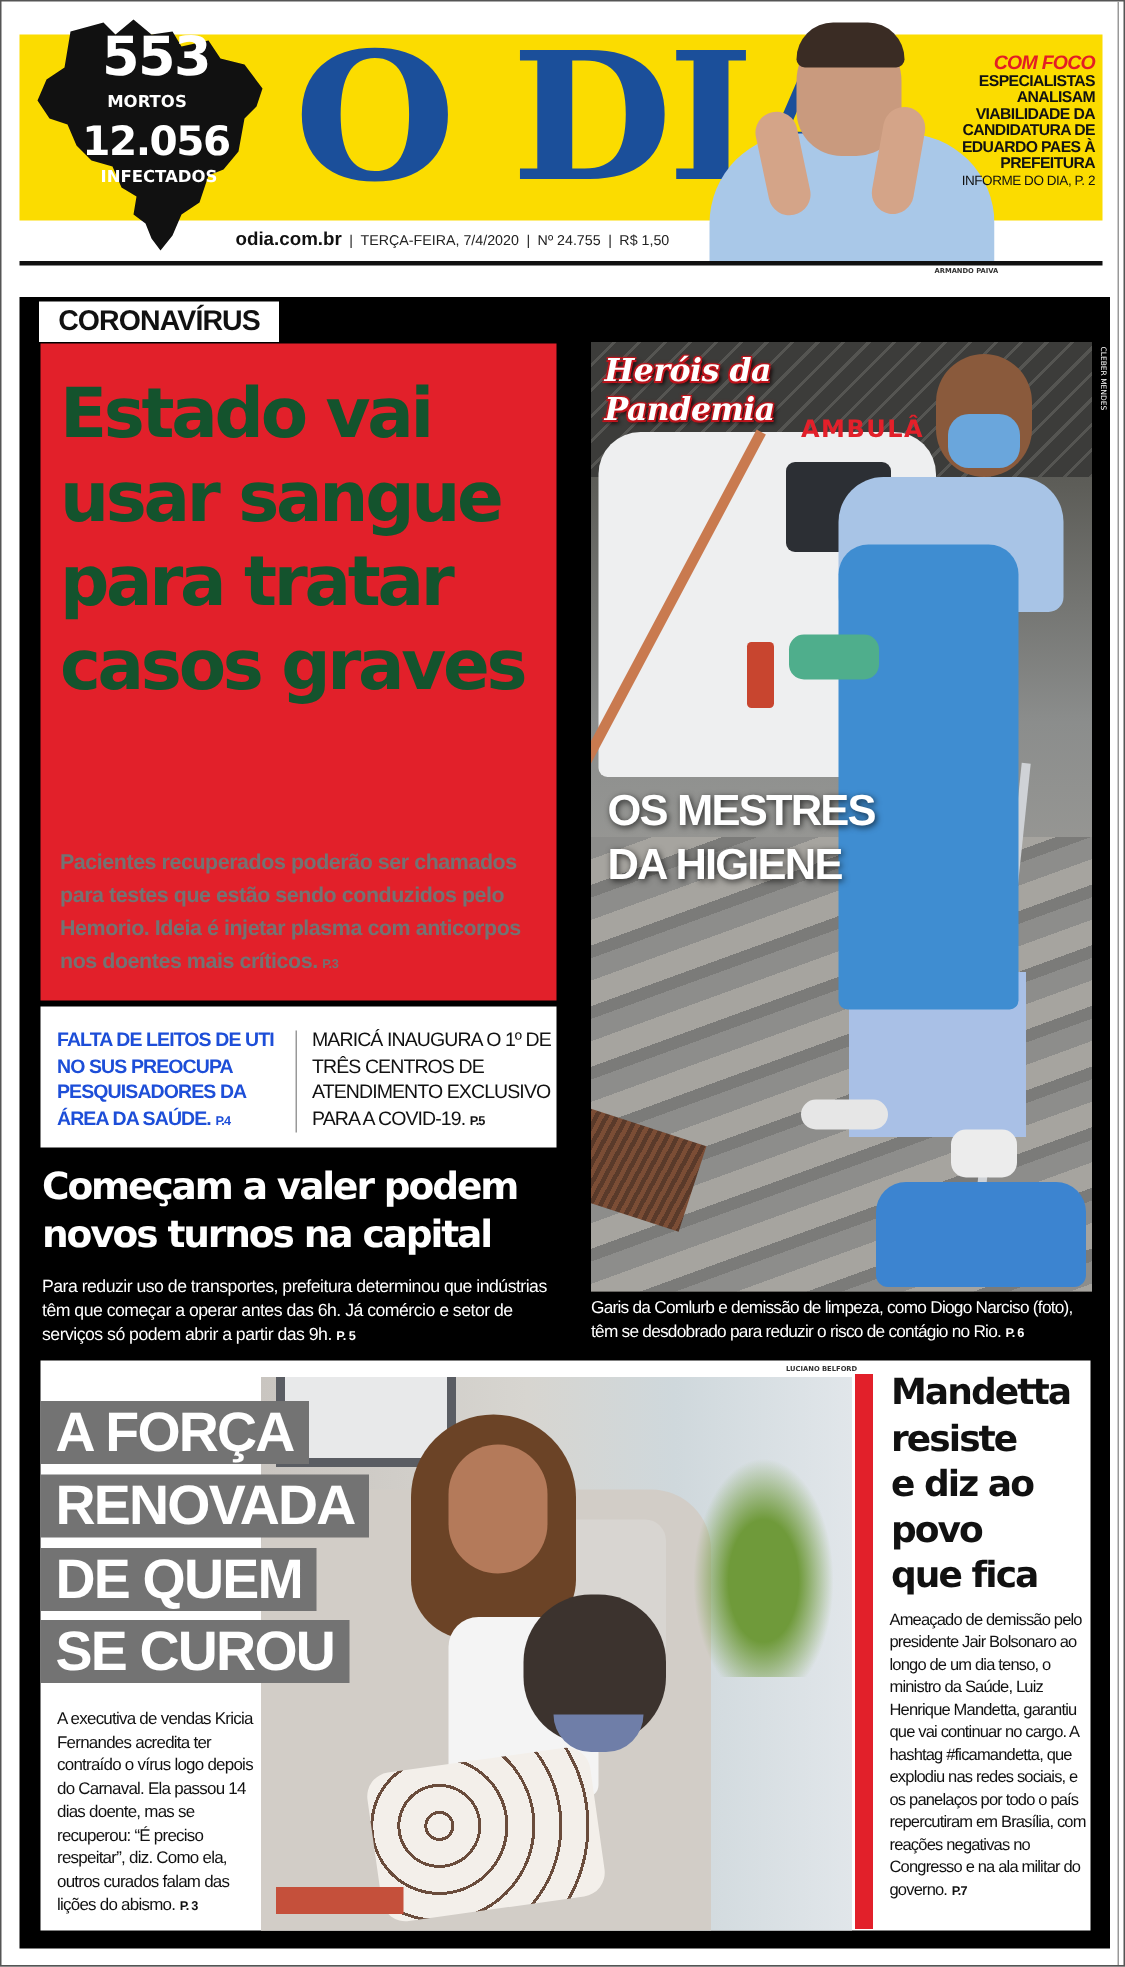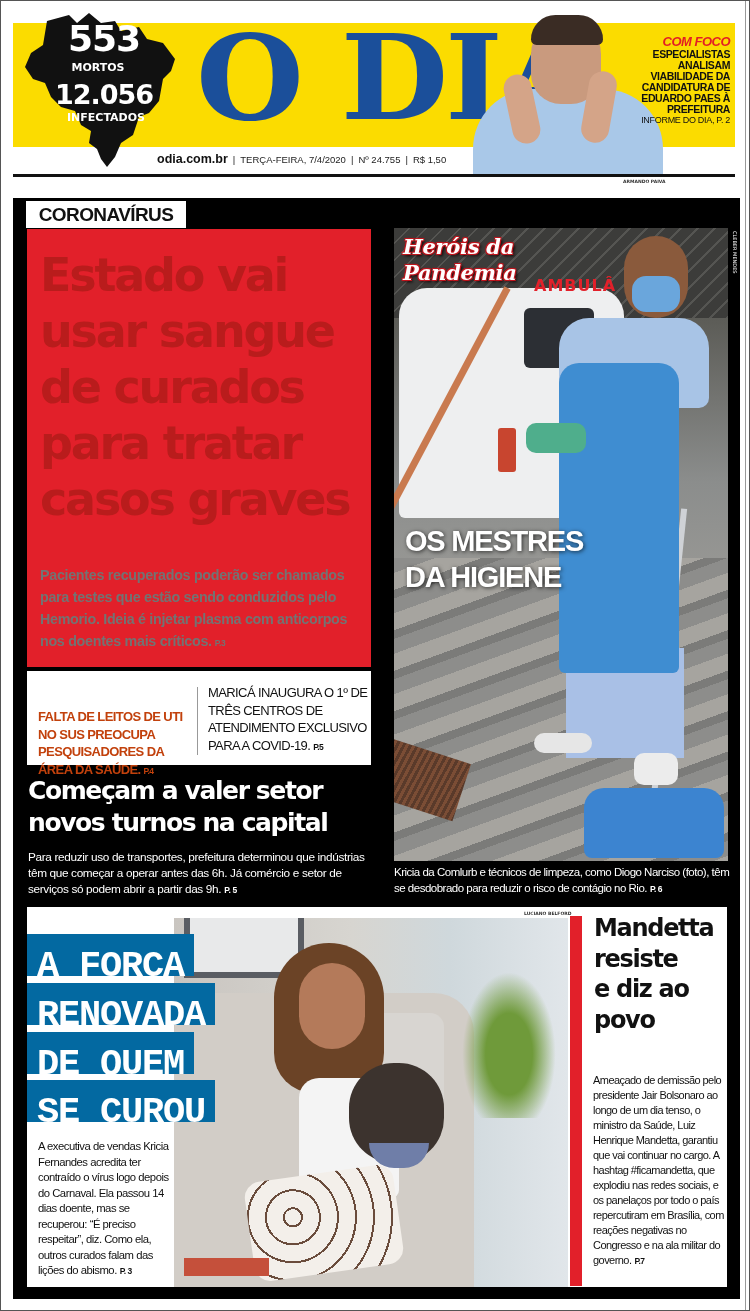--- a/index.html
+++ b/index.html
@@ -35,26 +35,26 @@
   .info-line .sep { margin: 0 5px; }
   .top-rule { position: absolute; left: 12px; top: 173px; width: 722px; height: 3px; background: #111; }
   .credit-paes { position: absolute; left: 622px; top: 178px; font-size: 4.5px; color: #333; font-weight: bold; letter-spacing: 0; }
 
   
   .frame { position: absolute; left: 12px; top: 197px; width: 727px; height: 1101px; background: #000; }
 
   .tag-corona { position: absolute; left: 25px; top: 200px; width: 160px; height: 27px; background: #fff; color: #111; font-family: "Liberation Sans", sans-serif; font-weight: bold; font-size: 19px; line-height: 27px; text-align: center; letter-spacing: -0.6px; }
 
   .red-lead { position: absolute; left: 26px; top: 228px; width: 344px; height: 438px; background: #e2202a; }
-  .lead-title { position: absolute; left: 39px; top: 246px; width: 330px; font-family: "DejaVu Sans", sans-serif; font-weight: bold; font-size: 46px; line-height: 56px; color: #b91c1c; letter-spacing: -2.2px; }
+  .lead-title { position: absolute; left: 39px; top: 246px; width: 330px; font-family: "DejaVu Sans", sans-serif; font-weight: bold; font-size: 46px; line-height: 56px; color: #14532d; letter-spacing: -2.2px; }
   .lead-body { position: absolute; left: 39px; top: 563px; width: 330px; font-family: "Liberation Sans", sans-serif; font-weight: bold; font-size: 14.3px; line-height: 22px; color: #737373; letter-spacing: -0.3px; }
   .pref { font-size: 8.5px; font-weight: bold; margin-left: 3px; }
 
   .white-sub { position: absolute; left: 26px; top: 670px; width: 344px; height: 94px; background: #fff; }
-  .sub1 { position: absolute; left: 37px; top: 683px; width: 150px; font-family: "Liberation Sans", sans-serif; font-weight: bold; font-size: 13px; line-height: 17.5px; color: #c2410c; letter-spacing: -0.6px; margin-top: 24px; }
+  .sub1 { position: absolute; left: 37px; top: 683px; width: 150px; font-family: "Liberation Sans", sans-serif; font-weight: bold; font-size: 13px; line-height: 17.5px; color: #1d4ed8; letter-spacing: -0.6px; }
   .sub-div { position: absolute; left: 196px; top: 686px; width: 1px; height: 68px; background: #999; }
   .sub2 { position: absolute; left: 207px; top: 683px; width: 165px; font-family: "Liberation Sans", sans-serif; font-size: 13px; line-height: 17.5px; color: #111; letter-spacing: -0.6px; }
 
   .turnos-title { position: absolute; left: 27px; top: 774px; width: 345px; font-family: "DejaVu Sans", sans-serif; font-weight: bold; font-size: 25px; line-height: 32px; color: #fff; letter-spacing: -1.4px; }
   .turnos-body { position: absolute; left: 27px; top: 848px; width: 345px; font-family: "Liberation Sans", sans-serif; font-size: 11.8px; line-height: 16px; color: #fff; letter-spacing: -0.35px; }
 
   
   .hero-photo { position: absolute; left: 393px; top: 227px; width: 334px; height: 633px; overflow: hidden; background: linear-gradient(180deg, #4b4b48 0%, #5d5d58 15%, #8b8d8c 40%, #9c9b97 60%, #a7a49e 100%); }
   .hero-ceiling { position: absolute; left: 0; top: 0; width: 334px; height: 90px; background: repeating-linear-gradient(135deg, #3c3c3a 0 10px, #555552 10px 12px); }
   .hero-van { position: absolute; left: 5px; top: 60px; width: 225px; height: 230px; background: #eeeff0; border-radius: 28px 28px 6px 6px; }
@@ -91,21 +91,21 @@
   .bp-hair { position: absolute; left: 100px; top: 25px; width: 110px; height: 150px; background: #6b4326; border-radius: 55px 55px 40px 40px; }
   .bp-face { position: absolute; left: 125px; top: 45px; width: 66px; height: 86px; background: #b47a5a; border-radius: 33px; }
   .bp-top { position: absolute; left: 125px; top: 160px; width: 100px; height: 120px; background: #f4f4f4; border-radius: 20px 20px 8px 8px; }
   .bp-dog { position: absolute; left: 175px; top: 145px; width: 95px; height: 100px; background: #3c332e; border-radius: 45px; }
   .bp-bandana { position: absolute; left: 195px; top: 225px; width: 60px; height: 25px; background: #6f7ea8; border-radius: 0 0 30px 30px; }
   .bp-pillow { position: absolute; left: 75px; top: 255px; width: 150px; height: 100px; background: repeating-radial-gradient(circle at 30% 40%, #f3efea 0 8px, #6a4c3c 8px 10px, #f3efea 10px 18px); transform: rotate(-8deg); border-radius: 16px; }
   .bp-plant { position: absolute; left: 280px; top: 40px; width: 110px; height: 160px; background: radial-gradient(ellipse at 50% 60%, #6f9a3a 0 30%, transparent 60%); }
   .bp-book { position: absolute; left: 10px; top: 340px; width: 85px; height: 18px; background: #c5503b; }
   .credit-bottom { position: absolute; left: 523px; top: 910px; font-size: 4.5px; font-weight: bold; color: #333; }
 
-  .forca-line { position: absolute; left: 26px; height: 42px; background: #0369a1; color: #fff; font-family: Liberation Mono, monospace; font-weight: bold; font-size: 37px; line-height: 42px; padding: 11px 10px; letter-spacing: -1.2px; white-space: nowrap; }
+  .forca-line { position: absolute; left: 26px; height: 42px; background: #737373; color: #fff; font-family: Liberation Sans, sans-serif; font-weight: bold; font-size: 37px; line-height: 42px; padding: 0 10px; letter-spacing: -1.2px; white-space: nowrap; }
   .forca-body { position: absolute; left: 37px; top: 1138px; width: 135px; font-family: "Liberation Sans", sans-serif; font-size: 11.3px; line-height: 15.5px; color: #111; letter-spacing: -0.5px; }
 
   .red-bar-v { position: absolute; left: 569px; top: 915px; width: 12px; height: 370px; background: #e2202a; }
   .mandetta-title { position: absolute; left: 593px; top: 912px; width: 130px; font-family: "DejaVu Sans", sans-serif; font-weight: bold; font-size: 24px; line-height: 30.5px; color: #111; letter-spacing: -1.3px; }
   .mandetta-body { position: absolute; left: 592px; top: 1072px; width: 135px; font-family: "Liberation Sans", sans-serif; font-size: 11px; line-height: 15px; color: #111; letter-spacing: -0.55px; }
 
   .frame-right-line { position: absolute; left: 744px; top: 0; width: 1px; height: 1311px; background: #999; }
 </style>
 </head>
 <body>
@@ -150,39 +150,38 @@
 </div>
 
 <div class="frame"></div>
 
 <div class="tag-corona">CORONAVÍRUS</div>
 
 <div class="red-lead"></div>
 <div class="lead-title">
   <div>Estado vai</div>
   <div>usar sangue</div>
-  <div>de curados</div>
   <div>para tratar</div>
   <div>casos graves</div>
 </div>
 <div class="lead-body">
   <span>Pacientes recuperados poderão ser chamados para testes que estão sendo conduzidos pelo Hemorio. Ideia é injetar plasma com anticorpos nos doentes mais críticos.</span><span class="pref">P.3</span>
 </div>
 
 <div class="white-sub"></div>
 <div class="sub1">
   <span>FALTA DE LEITOS DE UTI NO SUS PREOCUPA PESQUISADORES DA ÁREA DA SAÚDE.</span><span class="pref">P.4</span>
 </div>
 <div class="sub-div"></div>
 <div class="sub2">
   <span>MARICÁ INAUGURA O 1º DE TRÊS CENTROS DE ATENDIMENTO EXCLUSIVO PARA A COVID-19.</span><span class="pref">P.5</span>
 </div>
 
 <div class="turnos-title">
-  <div>Começam a valer setor</div>
+  <div>Começam a valer podem</div>
   <div>novos turnos na capital</div>
 </div>
 <div class="turnos-body">
   <span>Para reduzir uso de transportes, prefeitura determinou que indústrias têm que começar a operar antes das 6h. Já comércio e setor de serviços só podem abrir a partir das 9h.</span><span class="pref">P. 5</span>
 </div>
 
 <div class="hero-photo">
   <div class="hero-ceiling"></div>
   <div class="hero-van"></div>
   <div class="hero-van-text">AMBULÂ</div>
@@ -207,21 +206,21 @@
   <div>Pandemia</div>
 </div>
 <div class="mestres-title">
   <div>OS MESTRES</div>
   <div>DA HIGIENE</div>
 </div>
 <div class="credit-hero">
   <span>CLEBER MENDES</span>
 </div>
 <div class="hero-caption">
-  <span>Kricia da Comlurb e técnicos de limpeza, como Diogo Narciso </span><span class="it">(foto)</span><span>, têm se desdobrado para reduzir o risco de contágio no Rio.</span><span class="pref">P. 6</span>
+  <span>Garis da Comlurb e demissão de limpeza, como Diogo Narciso </span><span class="it">(foto)</span><span>, têm se desdobrado para reduzir o risco de contágio no Rio.</span><span class="pref">P. 6</span>
 </div>
 
 <div class="bottom-white"></div>
 <div class="bottom-photo">
   <div class="bp-window"></div>
   <div class="bp-sofa"></div>
   <div class="bp-cushion-back"></div>
   <div class="bp-plant"></div>
   <div class="bp-hair"></div>
   <div class="bp-face"></div>
@@ -240,18 +239,19 @@
 <div class="forca-body">
   <span>A executiva de vendas Kricia Fernandes acredita ter contraído o vírus logo depois do Carnaval. Ela passou 14 dias doente, mas se recuperou: “É preciso respeitar”, diz. Como ela, outros curados falam das lições do abismo.</span><span class="pref">P. 3</span>
 </div>
 
 <div class="red-bar-v"></div>
 <div class="mandetta-title">
   <div>Mandetta</div>
   <div>resiste</div>
   <div>e diz ao</div>
   <div>povo</div>
+  <div>que fica</div>
 </div>
 <div class="mandetta-body">
   <span>Ameaçado de demissão pelo presidente Jair Bolsonaro ao longo de um dia tenso, o ministro da Saúde, Luiz Henrique Mandetta, garantiu que vai continuar no cargo. A hashtag #ficamandetta, que explodiu nas redes sociais, e os panelaços por todo o país repercutiram em Brasília, com reações negativas no Congresso e na ala militar do governo.</span><span class="pref">P.7</span>
 </div>
 
 <div class="frame-right-line"></div>
 
 </body></html>

